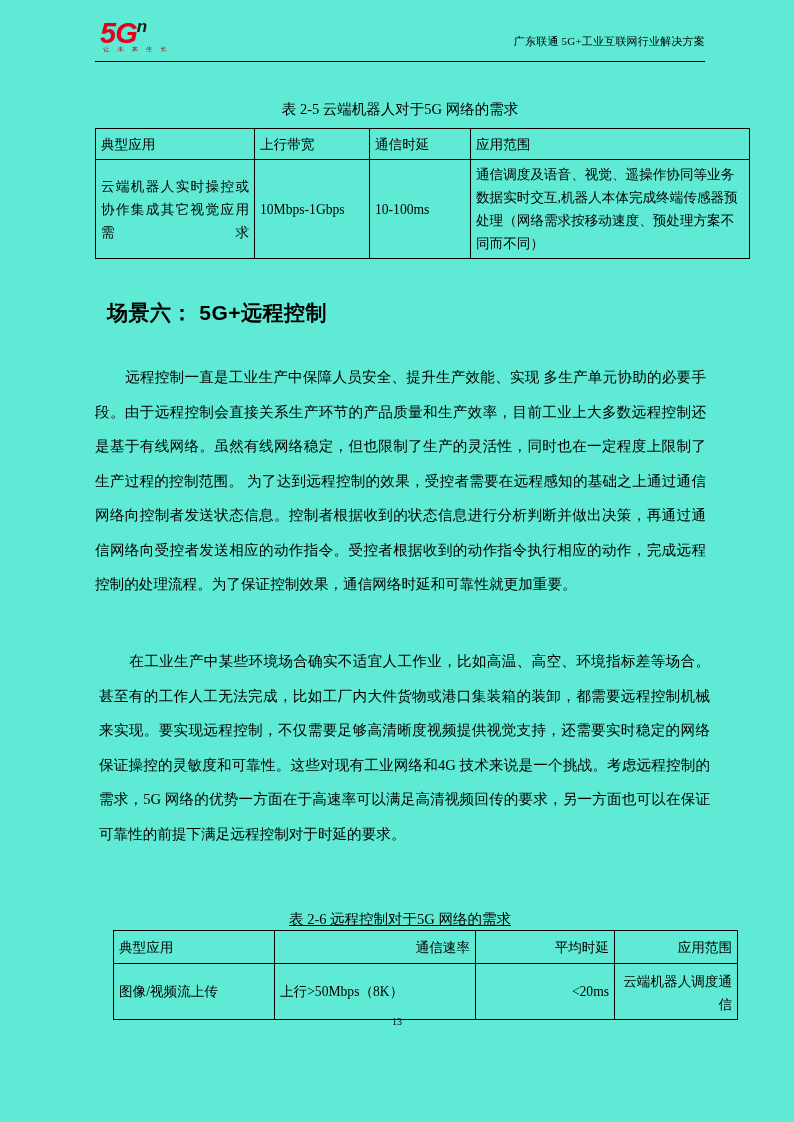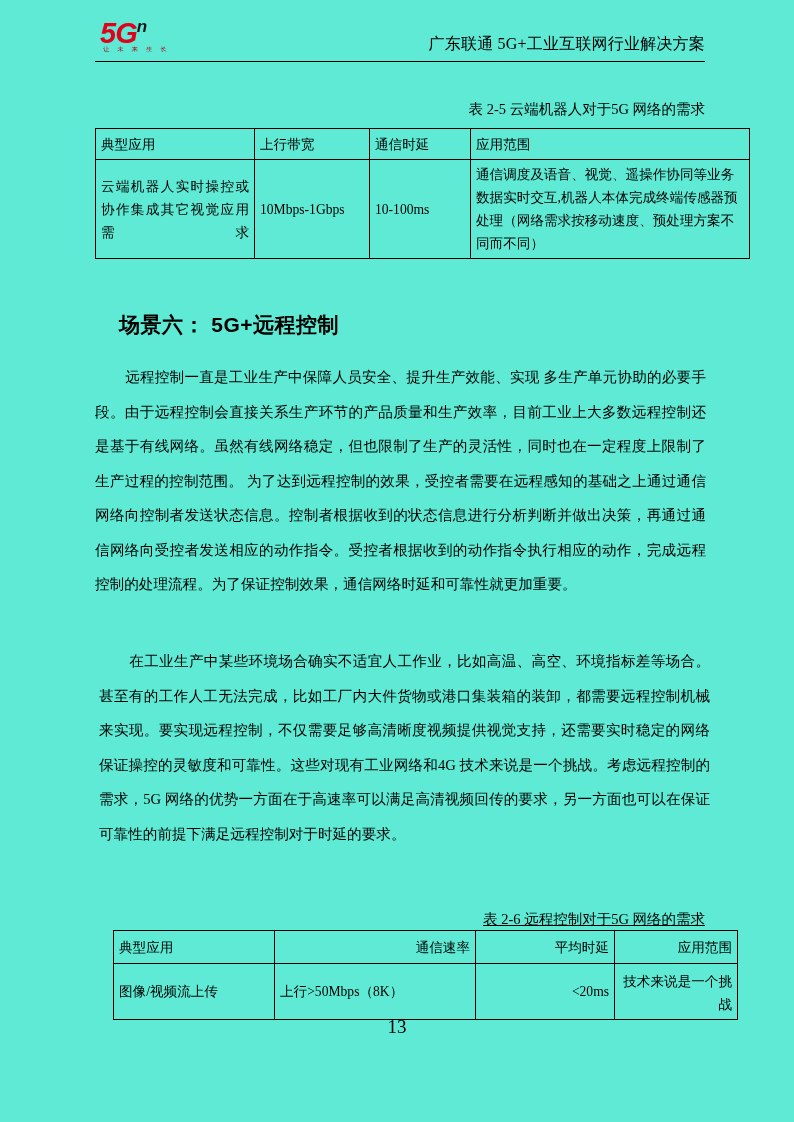--- a/index.html
+++ b/index.html
@@ -64,41 +64,41 @@
     letter-spacing: 3px;
     margin-top: -2px;
     margin-left: 3px;
     transform: scaleY(0.85);
     transform-origin: left top;
   }
   .header-title {
     position: absolute;
     right: 0px;
     top: 22px;
-    font-size: 16px;
+    font-size: 11px;
     font-family: "Liberation Serif", serif;
     color: #000;
     letter-spacing: 0.2px;
     white-space: nowrap;
   }
   .header-rule {
     position: absolute;
     left: 0px;
     top: 49px;
     width: 610px;
     height: 0;
     border-top: 1.6px solid #000;
   }
 
   
   .caption {
     position: absolute;
     width: 610px;
     left: 95px;
-    text-align: right;
+    text-align: center;
     font-size: 14.5px;
     font-family: "Liberation Serif", serif;
     color: #000;
   }
 
   .section-heading {
     position: absolute;
     left: 107px;
     font-family: "Liberation Sans", "DejaVu Sans", sans-serif;
     font-weight: bold;
@@ -159,21 +159,21 @@
   #table26 .row td { height: 46px; }
   #table26 .topalign { vertical-align: top; padding-top: 6px; }
 
   
   .page-number {
     position: absolute;
     left: 0;
     top: 1016px;
     width: 794px;
     text-align: center;
-    font-size: 19px;
+    font-size: 10px;
     font-family: "Liberation Serif", serif;
     color: #000;
   }
 </style>
 </head>
 <body>
 
 <div class="page">
 
   <div class="header">
@@ -197,40 +197,40 @@
       </tr>
       <tr>
         <td class="c0 justify-cell" style="height:82px;margin-left:21px;">云端机器人实时操控或协作集成其它视觉应用需求</td>
         <td class="c1">10Mbps-1Gbps</td>
         <td class="c2">10-100ms</td>
         <td class="c3">通信调度及语音、视觉、遥操作协同等业务数据实时交互,机器人本体完成终端传感器预处理（网络需求按移动速度、预处理方案不同而不同）</td>
       </tr>
     </tbody>
   </table>
 
-  <h2 class="section-heading" style="top:299px; margin:12px;">场景六：  5G+远程控制</h2>
+  <h2 class="section-heading" style="top:299px; margin:0;">场景六：  5G+远程控制</h2>
 
   <p class="para" style="top:360px; margin:0;"><span class="indent"></span><span>远程控制一直是工业生产中保障人员安全、提升生产效能、实现  多生产单元协助的必要手段。由于远程控制会直接关系生产环节的产品质量和生产效率，目前工业上大多数远程控制还是基于有线网络。虽然有线网络稳定，但也限制了生产的灵活性，同时也在一定程度上限制了生产过程的控制范围。  为了达到远程控制的效果，受控者需要在远程感知的基础之上通过通信网络向控制者发送状态信息。控制者根据收到的状态信息进行分析判断并做出决策，再通过通信网络向受控者发送相应的动作指令。受控者根据收到的动作指令执行相应的动作，完成远程控制的处理流程。为了保证控制效果，通信网络时延和可靠性就更加重要。</span></p>
 
   <p class="para" style="top:640px; margin:4px;"><span class="indent"></span><span>在工业生产中某些环境场合确实不适宜人工作业，比如高温、高空、环境指标差等场合。甚至有的工作人工无法完成，比如工厂内大件货物或港口集装箱的装卸，都需要远程控制机械来实现。要实现远程控制，不仅需要足够高清晰度视频提供视觉支持，还需要实时稳定的网络保证操控的灵敏度和可靠性。这些对现有工业网络和4G 技术来说是一个挑战。考虑远程控制的需求，5G 网络的优势一方面在于高速率可以满足高清视频回传的要求，另一方面也可以在保证可靠性的前提下满足远程控制对于时延的要求。</span></p>
 
   <div class="caption" style="top:910px;text-decoration:underline;">表 2-6  远程控制对于5G 网络的需求</div>
 
   <table id="table26" class="doc-table">
     <tbody>
       <tr class="hdr">
         <td class="d0">典型应用</td>
         <td class="d1 ctr">通信速率</td>
         <td class="d2 ctr">平均时延</td>
         <td class="d3 ctr">应用范围</td>
       </tr>
       <tr class="row">
         <td class="d0">图像/视频流上传</td>
         <td class="d1">上行&gt;50Mbps（8K）</td>
         <td class="d2 ctr">&lt;20ms</td>
-        <td class="d3 ctr topalign">技术来说是一个挑战</td>
+        <td class="d3 ctr topalign">云端机器人调度通信</td>
       </tr>
     </tbody>
   </table>
 
   <div class="page-number">13</div>
 
 </div>
 
 </body></html>

